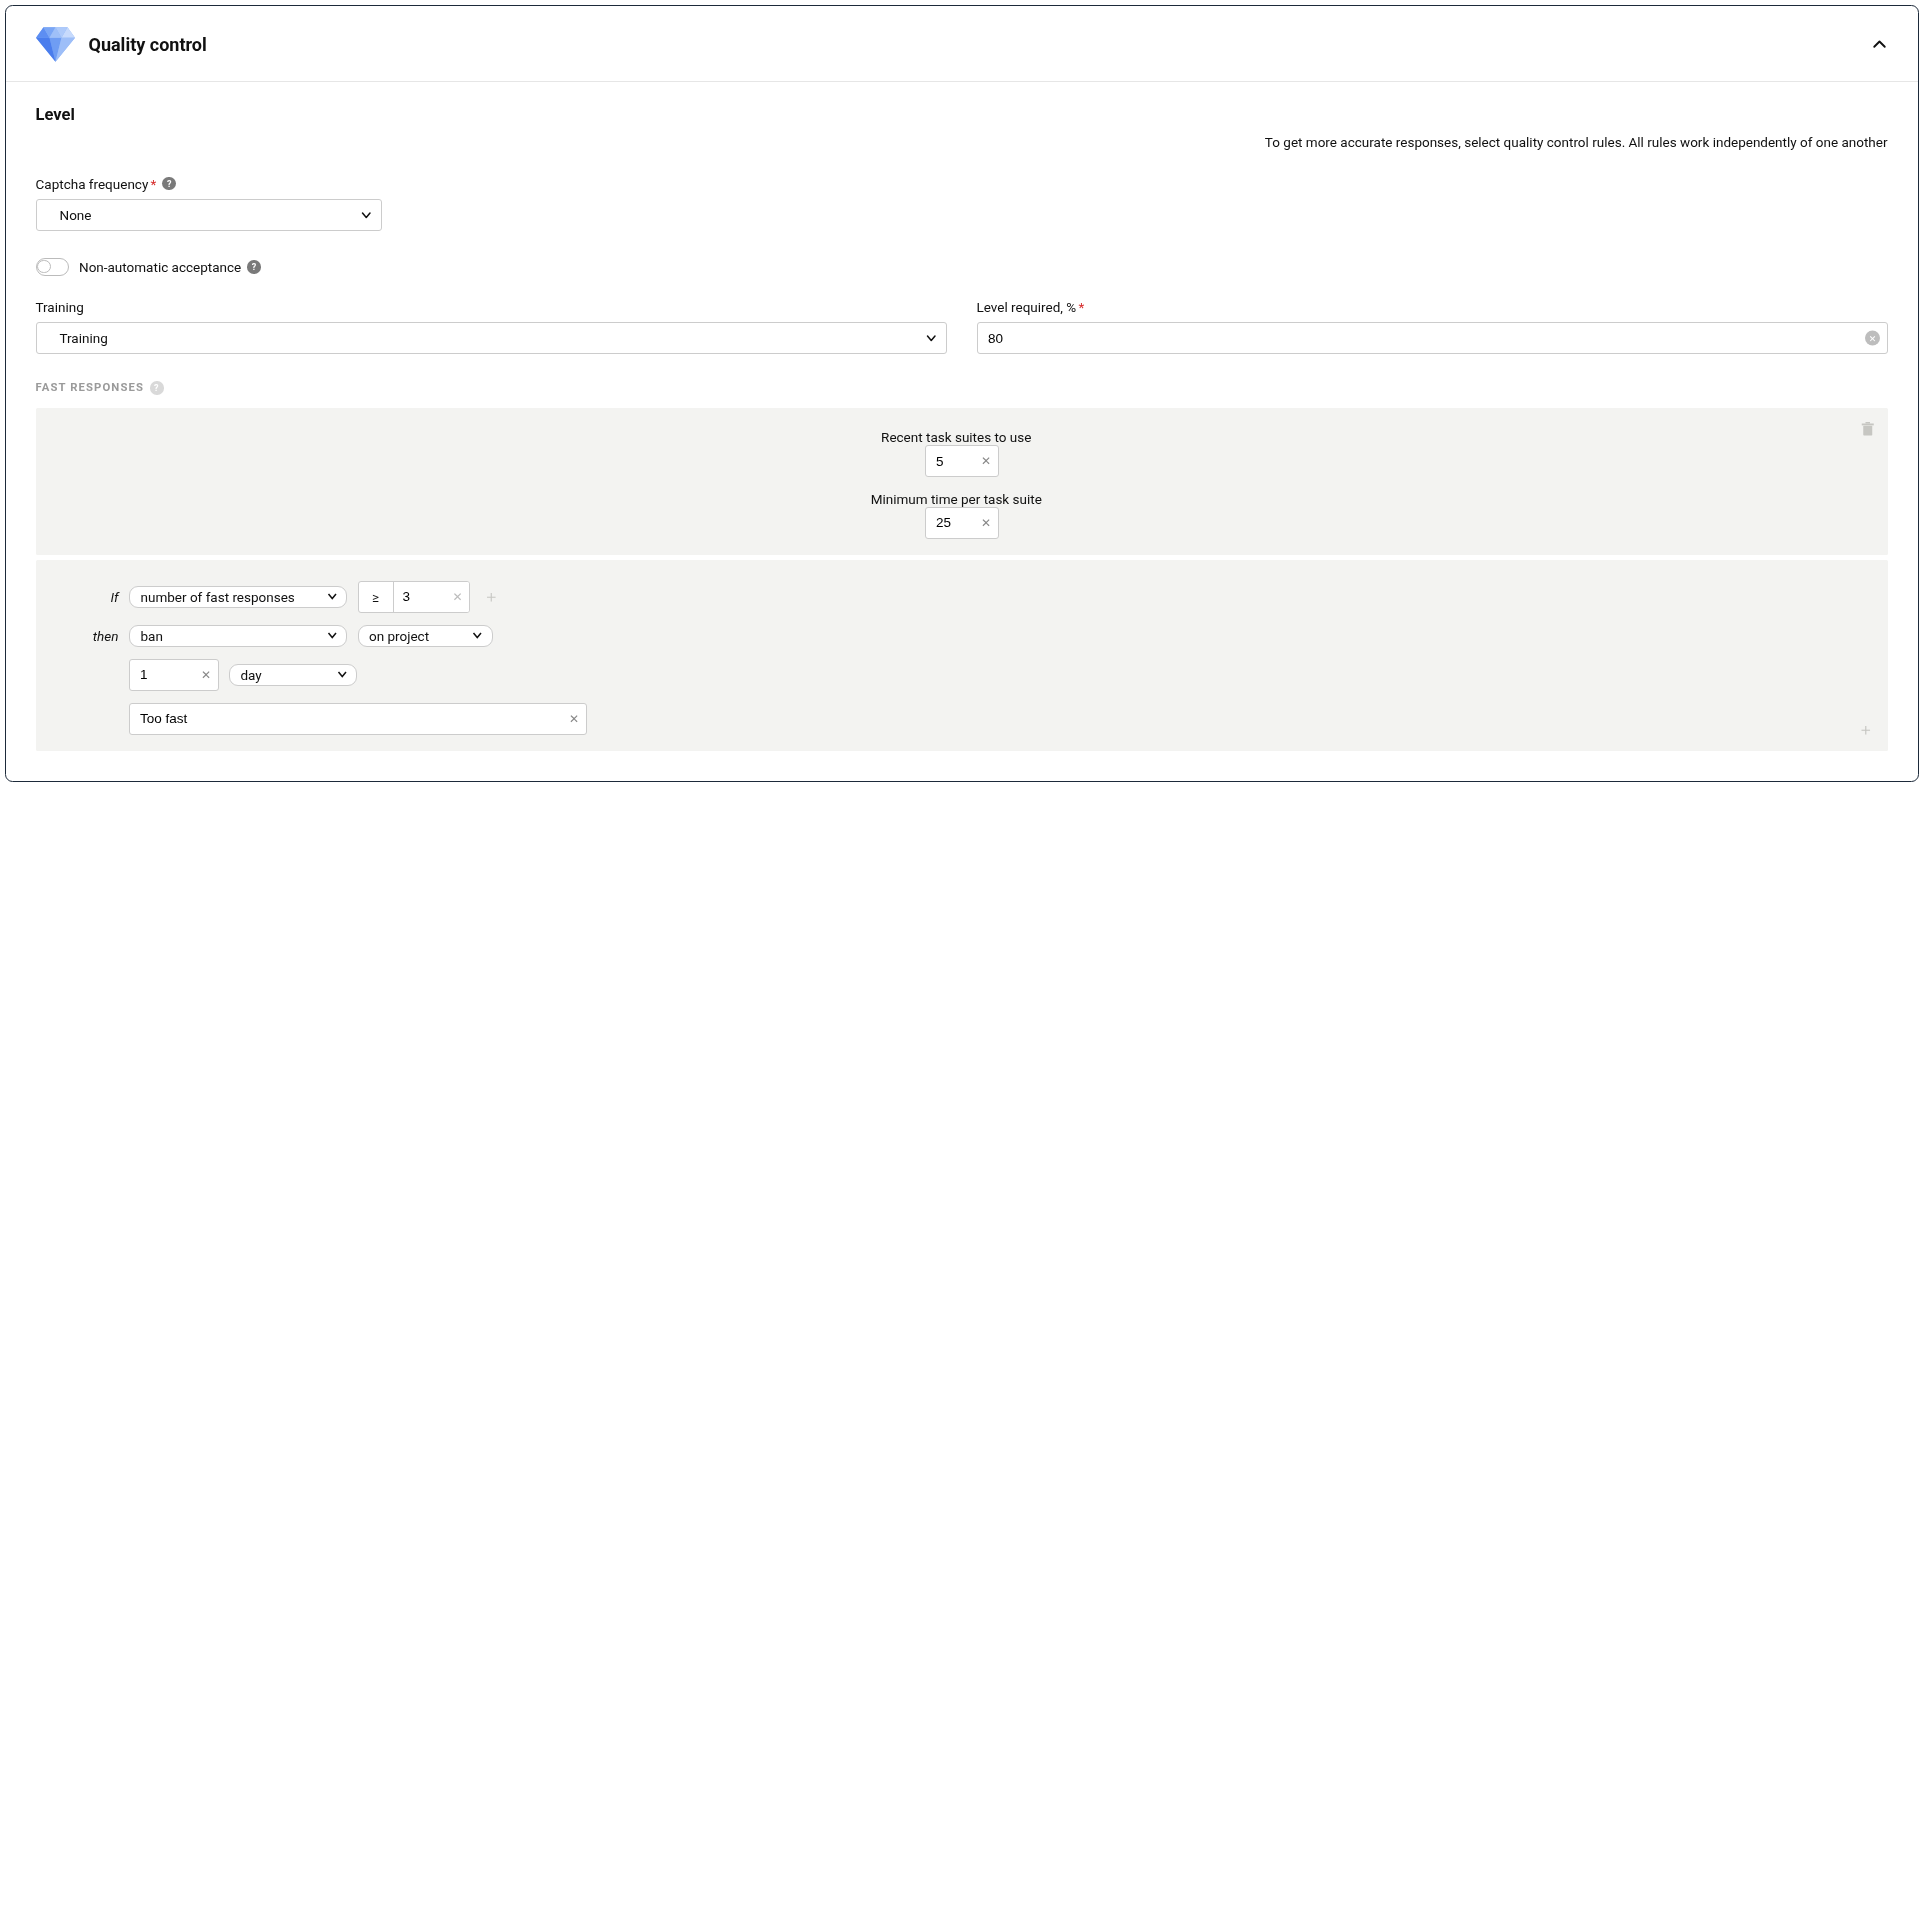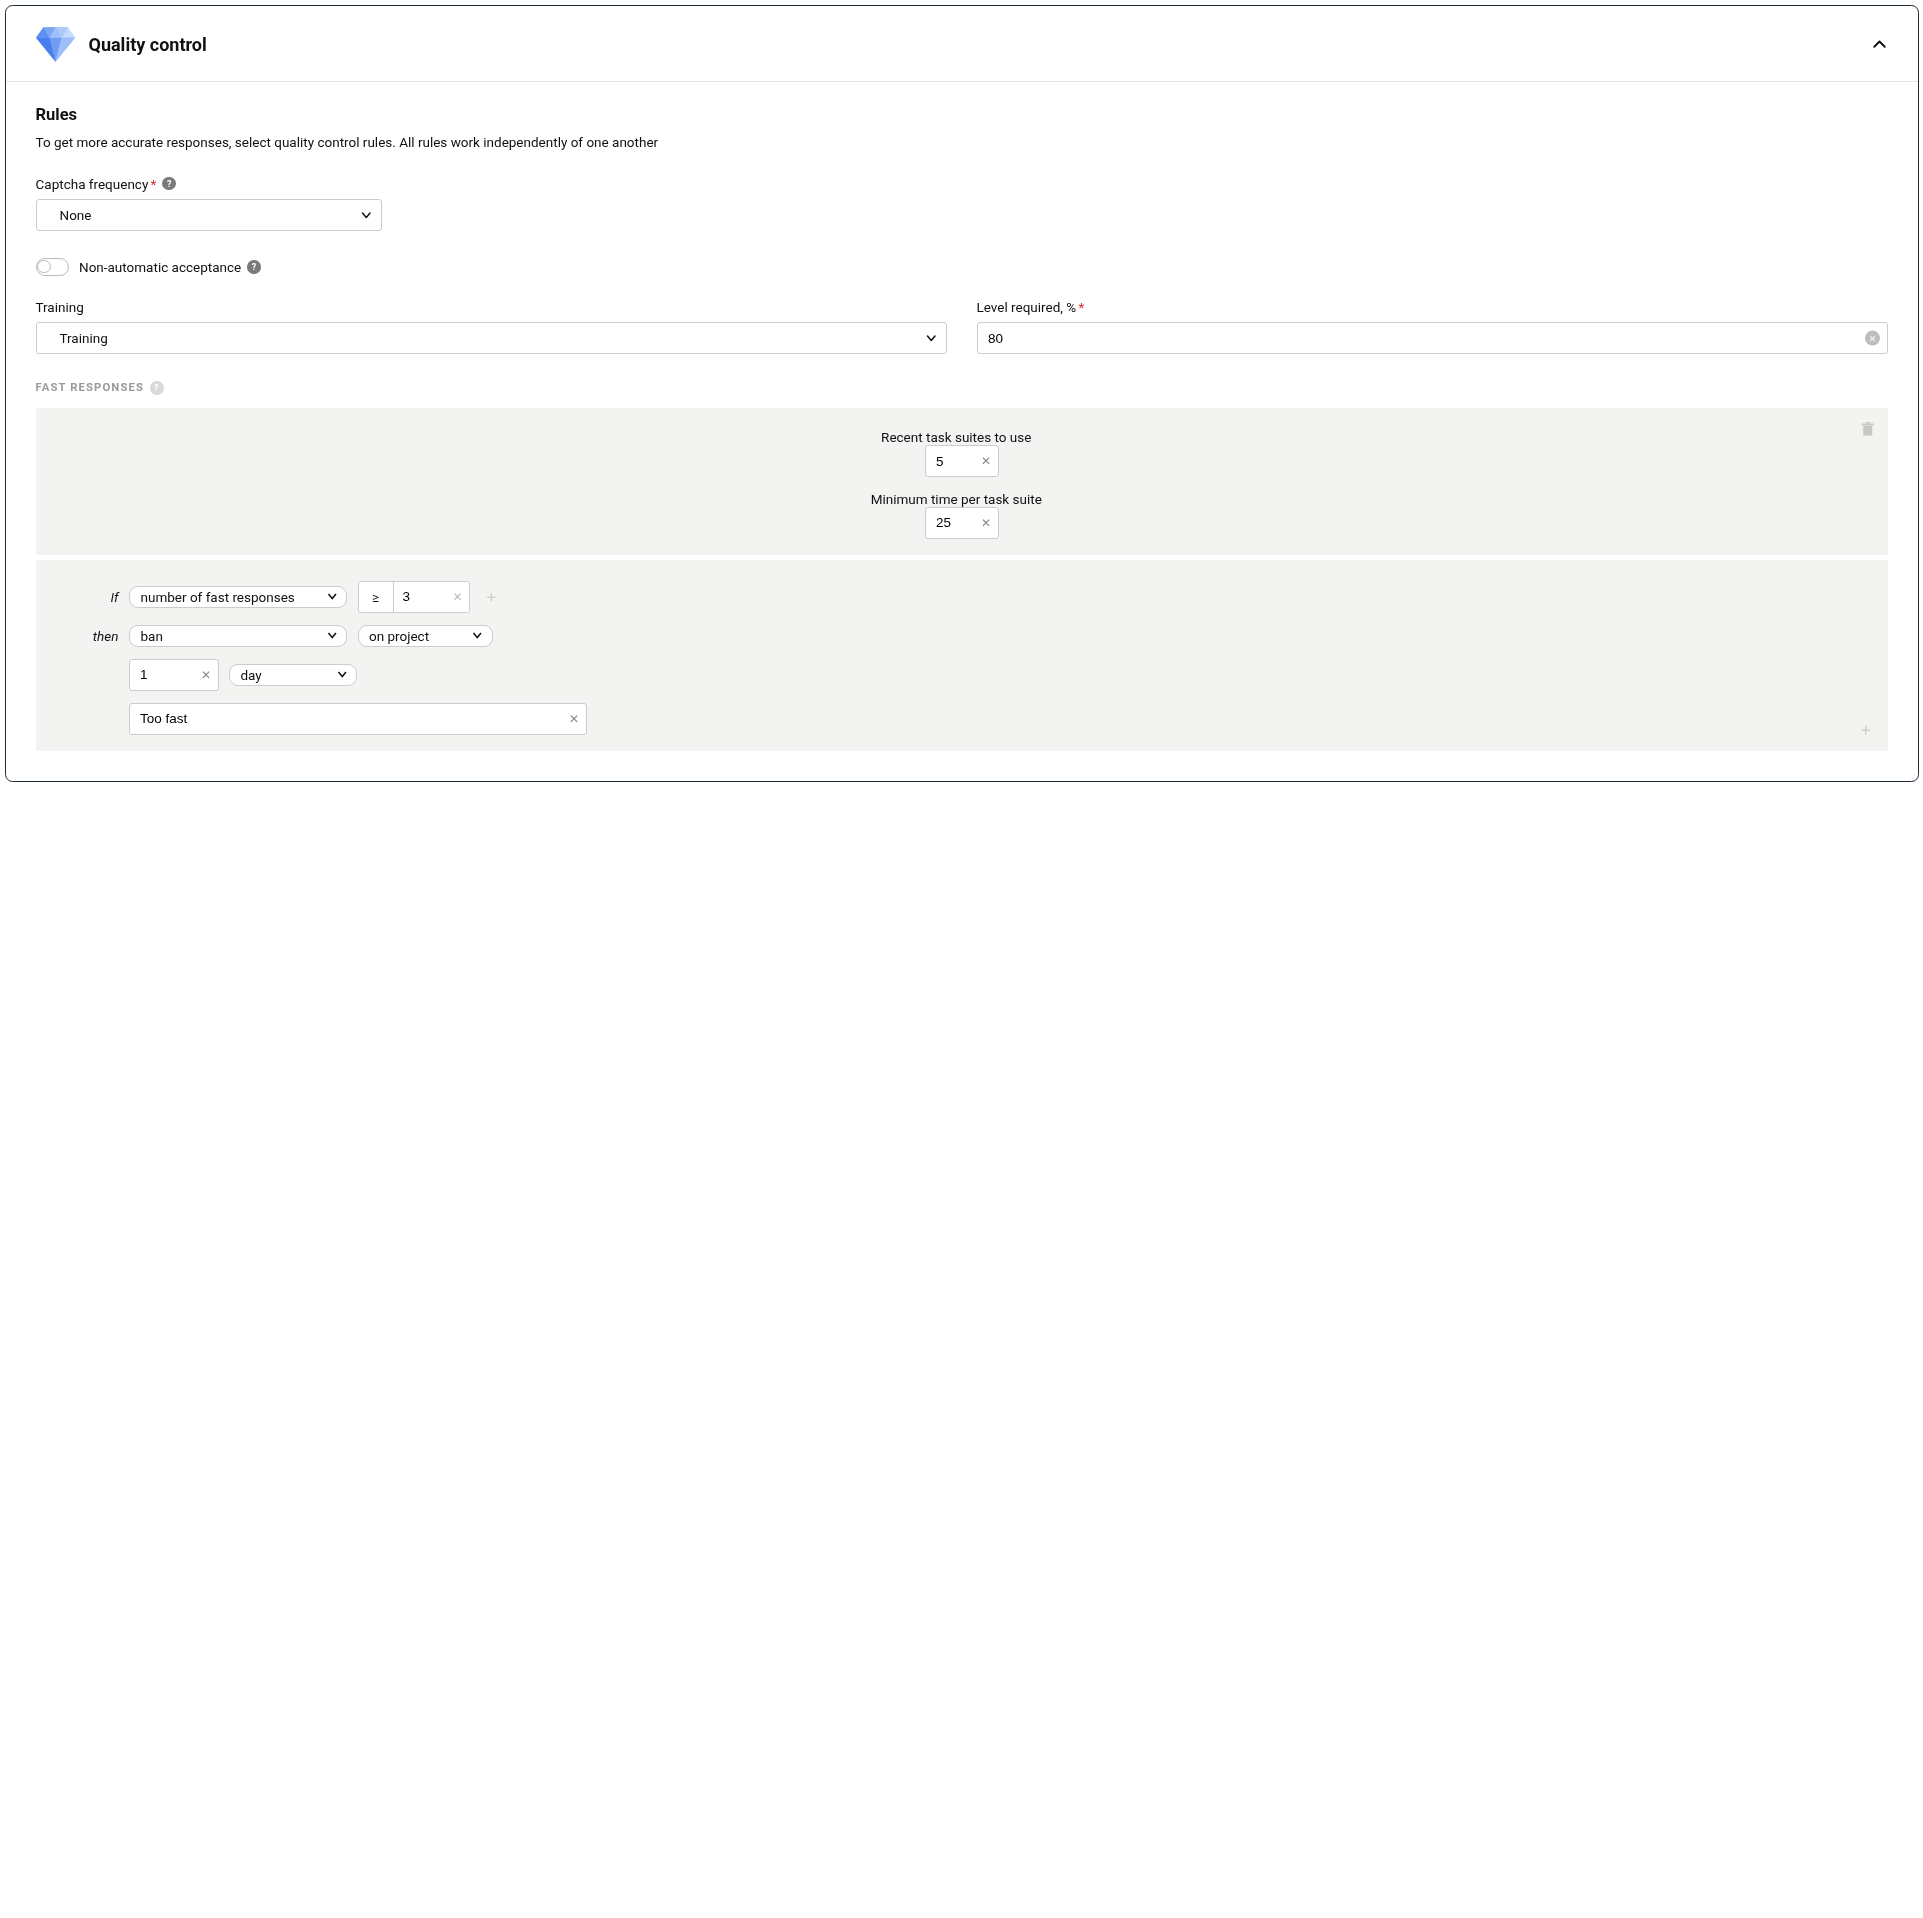--- a/index.html
+++ b/index.html
@@ -38,20 +38,21 @@
     }
     .panel-body { padding: 22.5px 30px 30px 30px; }
     .section-title {
       font-size: 16.5px;
       font-weight: 700;
       margin-bottom: 10.5px;
     }
     .section-desc {
       font-size: 13.5px;
       margin-bottom: 25.6px;
+      text-align: right;
     }
     .field-label {
       font-size: 13.5px;
       margin-bottom: 7.5px;
       display: flex;
       align-items: center;
     }
     .req { color: #d62b2b; margin-left: 2.3px; }
     .help-icon {
       display: inline-flex;
@@ -255,21 +256,21 @@
     </svg>
     <div class="panel-title">Quality control</div>
     <div class="chevron-up">
       <svg width="15" height="15" viewBox="0 0 20 20">
           <polyline points="3,13 10,6 17,13" fill="none" stroke="#111" stroke-width="2.5" stroke-linecap="round" stroke-linejoin="round"></polyline>
         </svg>
     </div>
   </div>
 
   <div class="panel-body">
-    <div class="section-title">Rules</div>
+    <div class="section-title">Level</div>
     <div class="section-desc">To get more accurate responses, select quality control rules. All rules work independently of one another</div>
 
     <div class="field-label">
       <span>Captcha frequency</span>
       <span class="req">*</span>
       <span class="help-icon">?</span>
     </div>
     <div class="select w-half">
       <span>None</span>
       <span class="chev">

